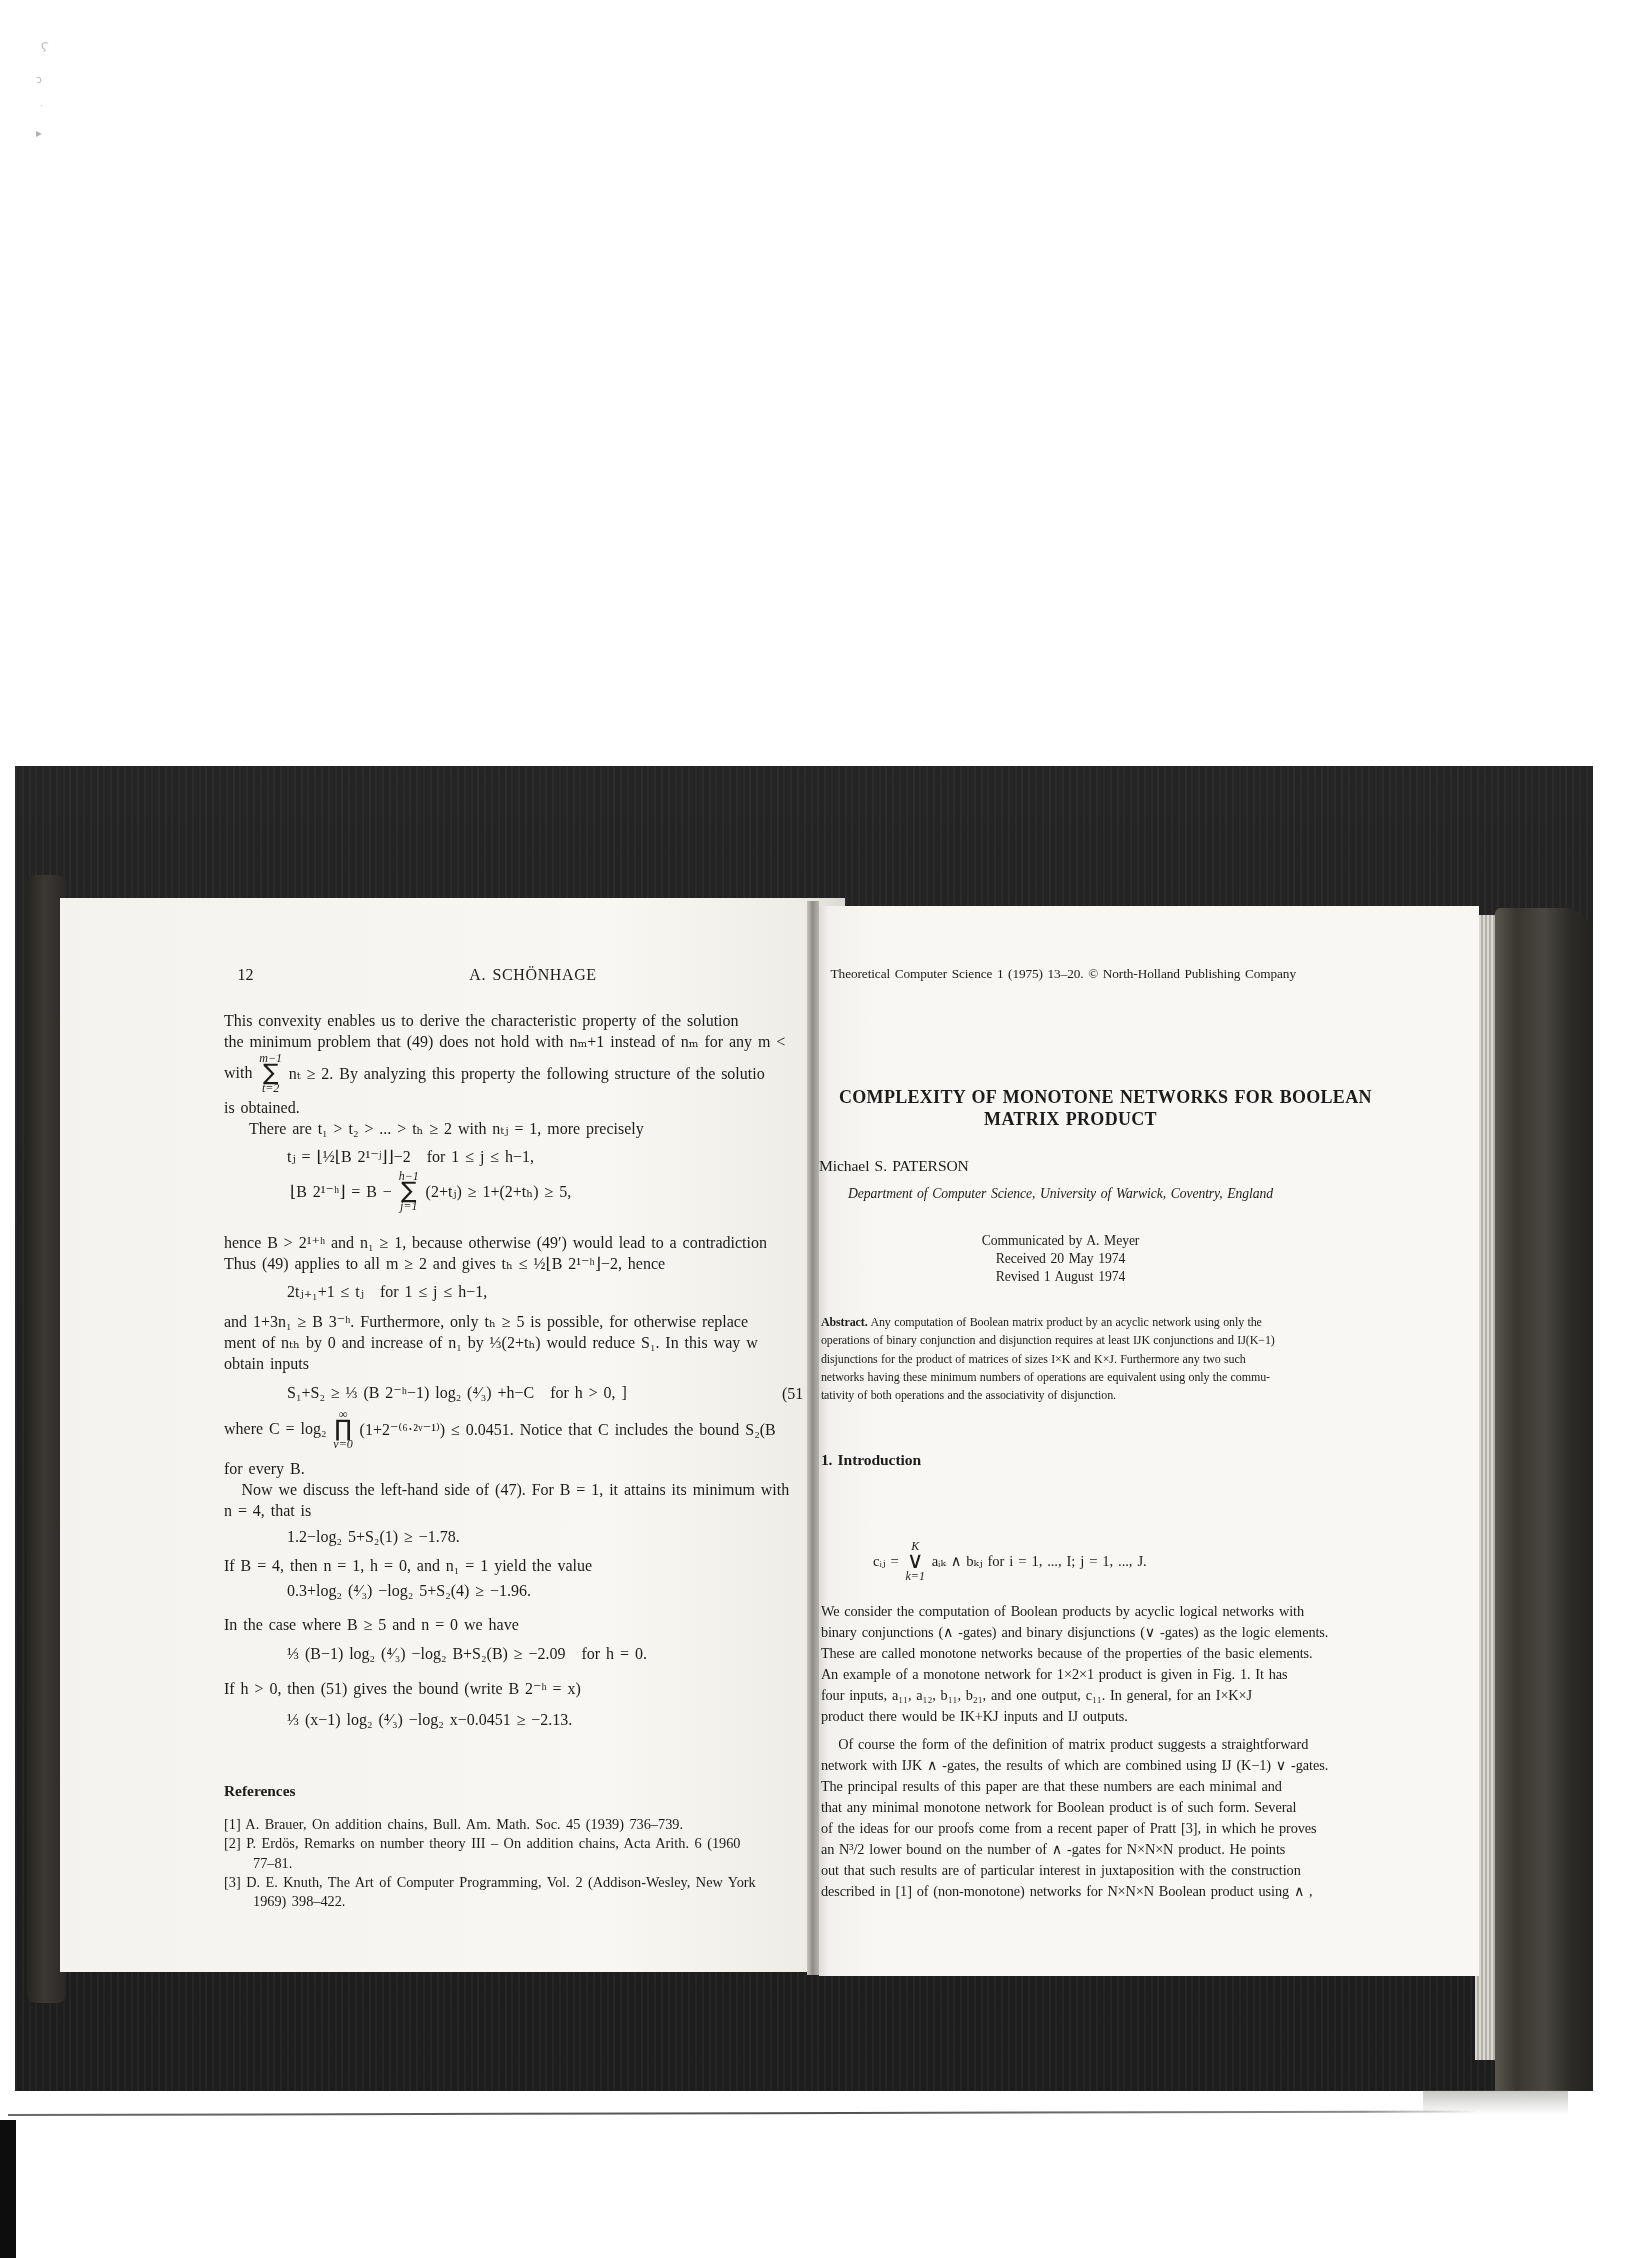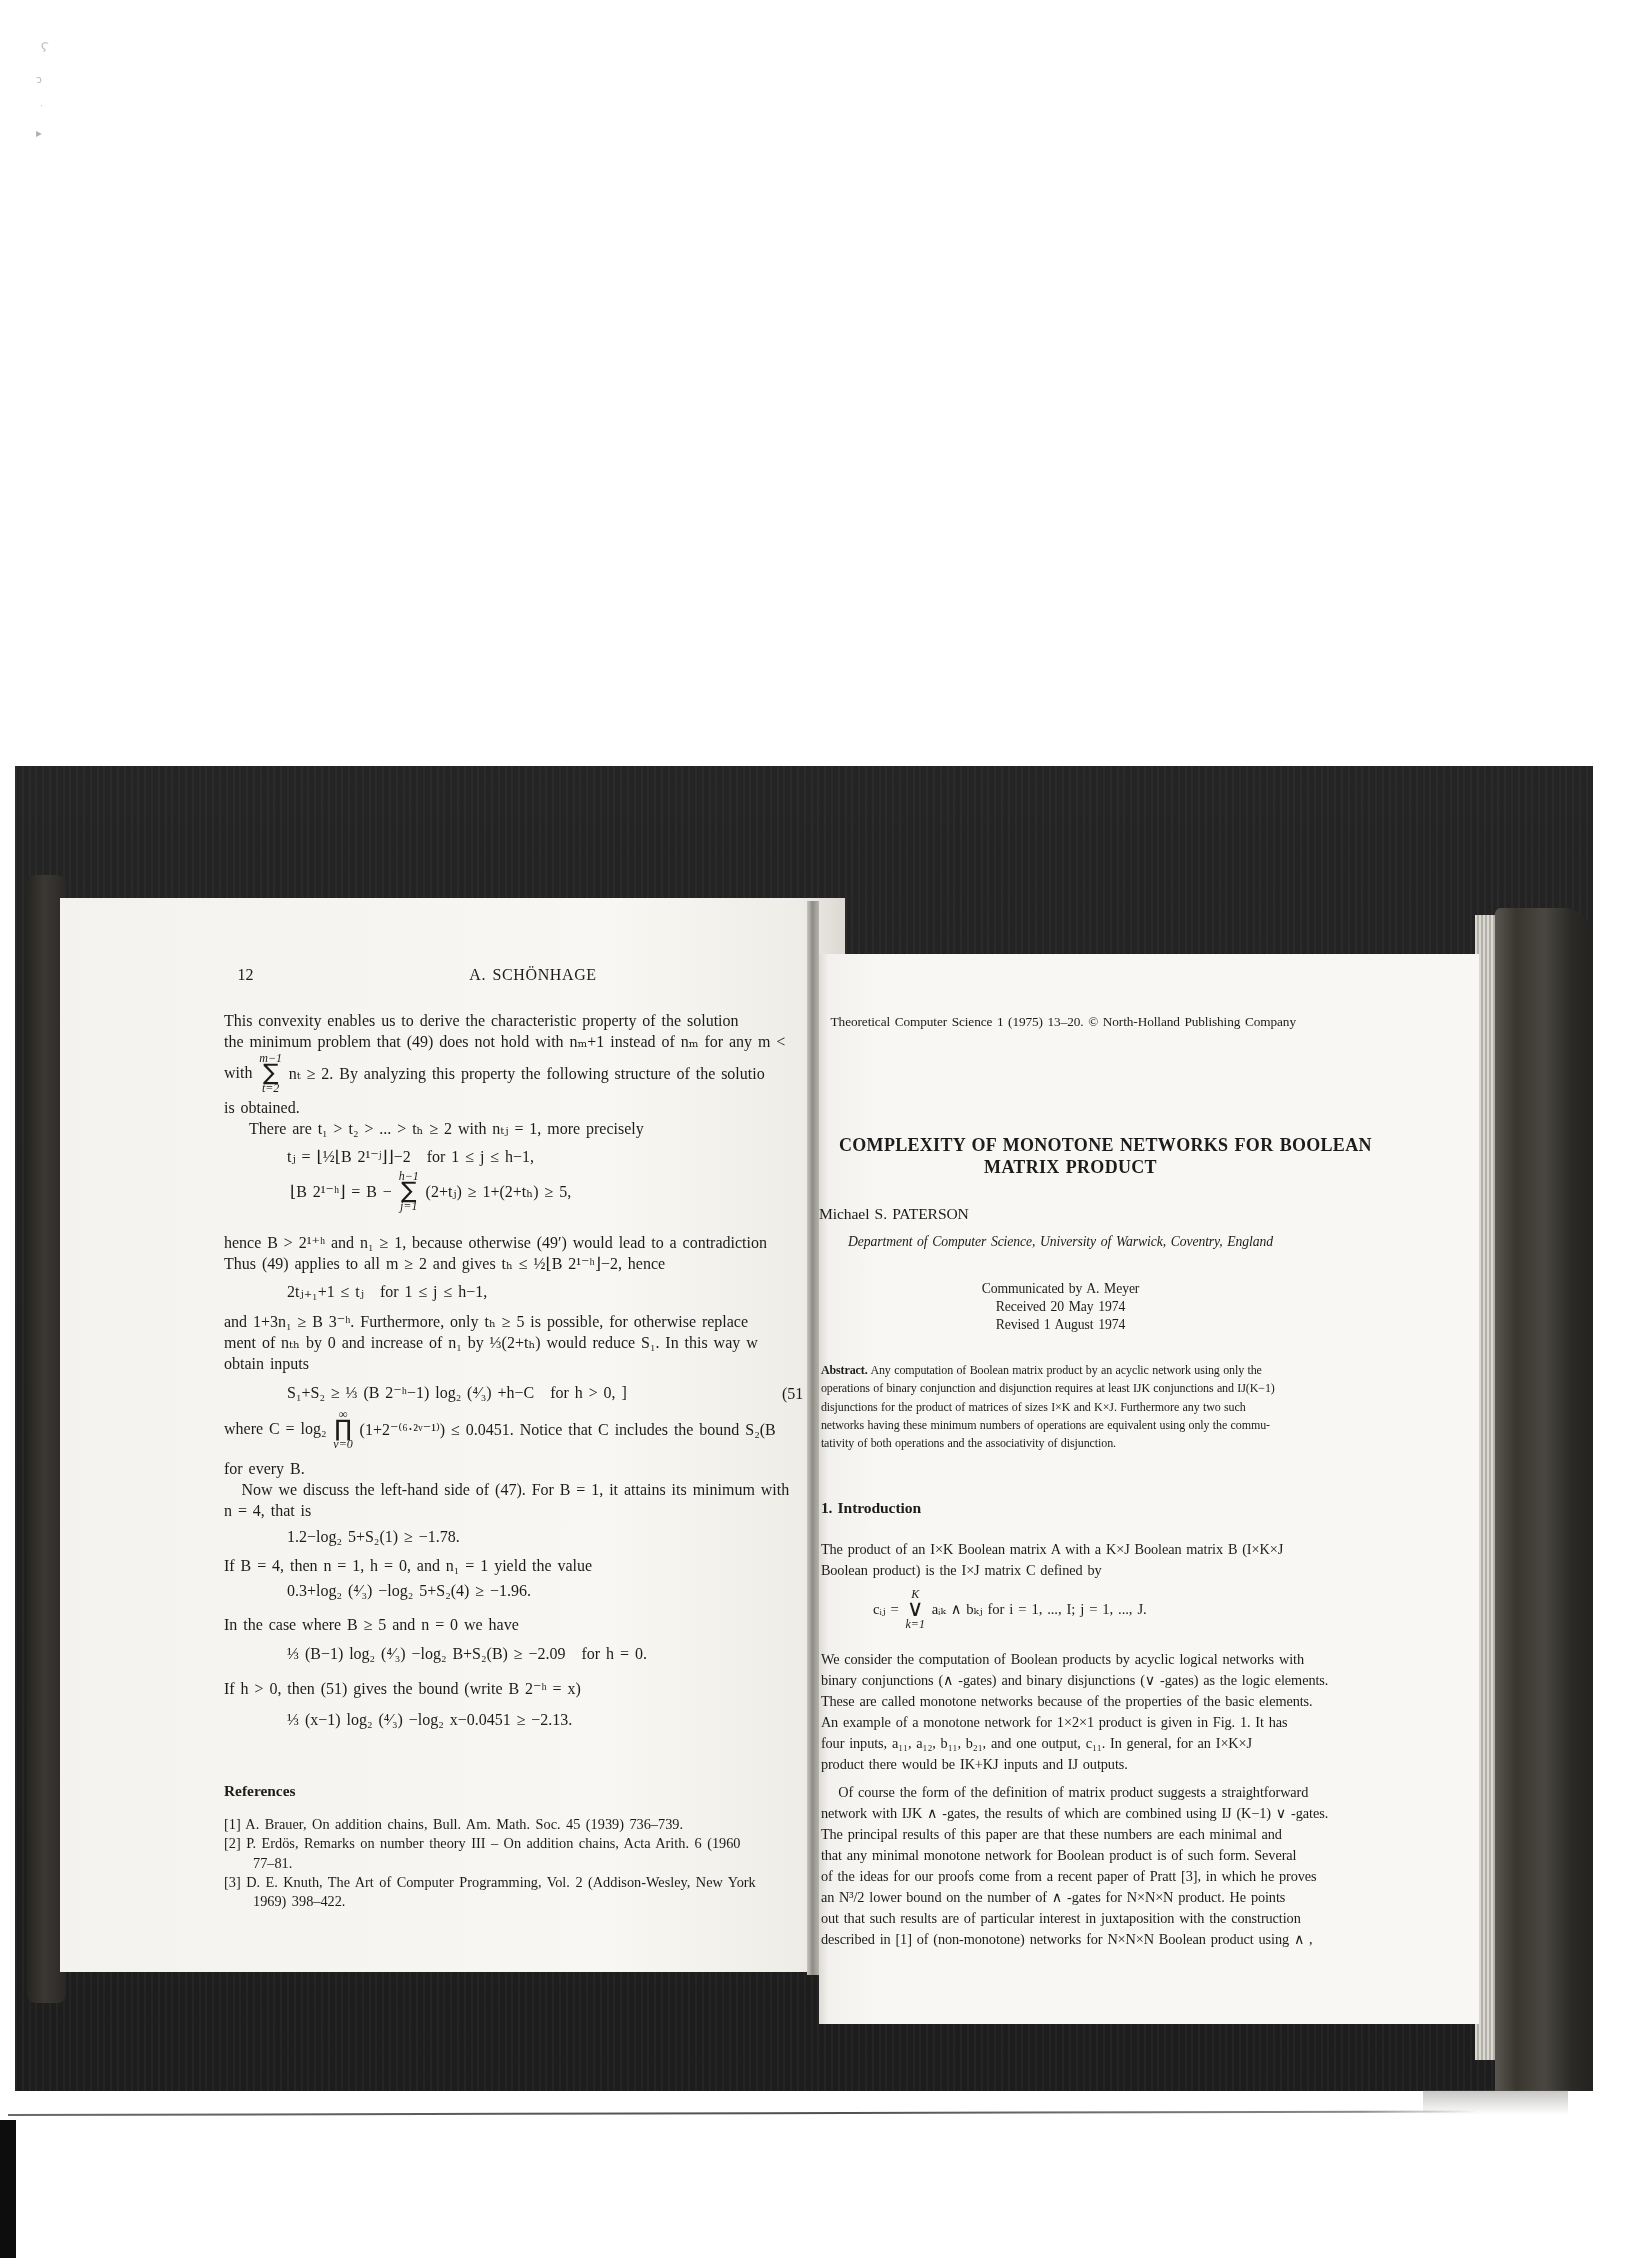--- a/index.html
+++ b/index.html
@@ -54,21 +54,21 @@
   
   .opline{display:flex;align-items:center;gap:6.8px;height:44px;}
   .opstack{display:inline-flex;flex-direction:column;align-items:center;line-height:1;}
   .opstack .lim{font-size:12px;line-height:10.6px;letter-spacing:0;font-style:italic;}
   .opstack .op{font-size:23px;line-height:19.3px;font-family:"DejaVu Sans",sans-serif;}
 
   .refs-head{font-weight:bold;font-size:15.4px;}
   .refs{font-size:14.3px;word-spacing:1.9px;}
 
   
-  .page-right{font-size:14.3px;letter-spacing:-0.1px;word-spacing:1.4px;margin-top:48px;}
+  .page-right{font-size:14.3px;letter-spacing:-0.1px;word-spacing:1.4px;}
   .rp-journal{font-size:13.3px;}
   .rp-title{width:483px;text-align:center;font-weight:bold;font-size:18px;letter-spacing:0.3px;}
   .rp-title .ln{height:22px;line-height:22px;padding-left:20px;}
   .rp-author{width:483px;text-align:left;font-size:15.6px;}
   .rp-affil{width:483px;text-align:center;font-style:italic;font-size:13.7px;}
   .rp-comm{width:483px;text-align:center;font-size:13.7px;}
   .rp-comm .ln{height:18px;line-height:18px;}
   .rp-abstract{width:490px;overflow:hidden;font-size:12px;letter-spacing:-0.1px;word-spacing:0.5px;}
   .rp-abstract .ln{height:18.3px;line-height:18.3px;}
   .ab-label{font-weight:bold;}
@@ -236,24 +236,20 @@
       <div>
           <div class="ln">operations of binary conjunction and disjunction requires at least IJK conjunctions and IJ(K−1)</div>
           <div class="ln">disjunctions for the product of matrices of sizes I×K and K×J. Furthermore any two such</div>
           <div class="ln">networks having these minimum numbers of operations are equivalent using only the commu-</div>
           <div class="ln">tativity of both operations and the associativity of disjunction.</div>
         </div>
     </div>
 
     <div class="blk rp-sect" style="left:1.9px;top:545px">1. Introduction</div>
 
-    <div class="blk rp-body lh22" style="left:1.9px;top:585px">
-        <div class="ln">The product of an I×K Boolean matrix A with a K×J Boolean matrix B (I×K×J</div>
-        <div class="ln">Boolean product) is the I×J matrix C defined by</div>
-      </div>
 
     <div class="blk opline rp-eq" style="left:54px;top:630px">
       <span>cᵢⱼ =</span>
       <span class="opstack">
         <span class="lim">K</span>
         <span class="op">∨</span>
         <span class="lim">k=1</span>
       </span>
       <span>aᵢₖ ∧ bₖⱼ for i = 1, ..., I; j = 1, ..., J.</span>
     </div>

